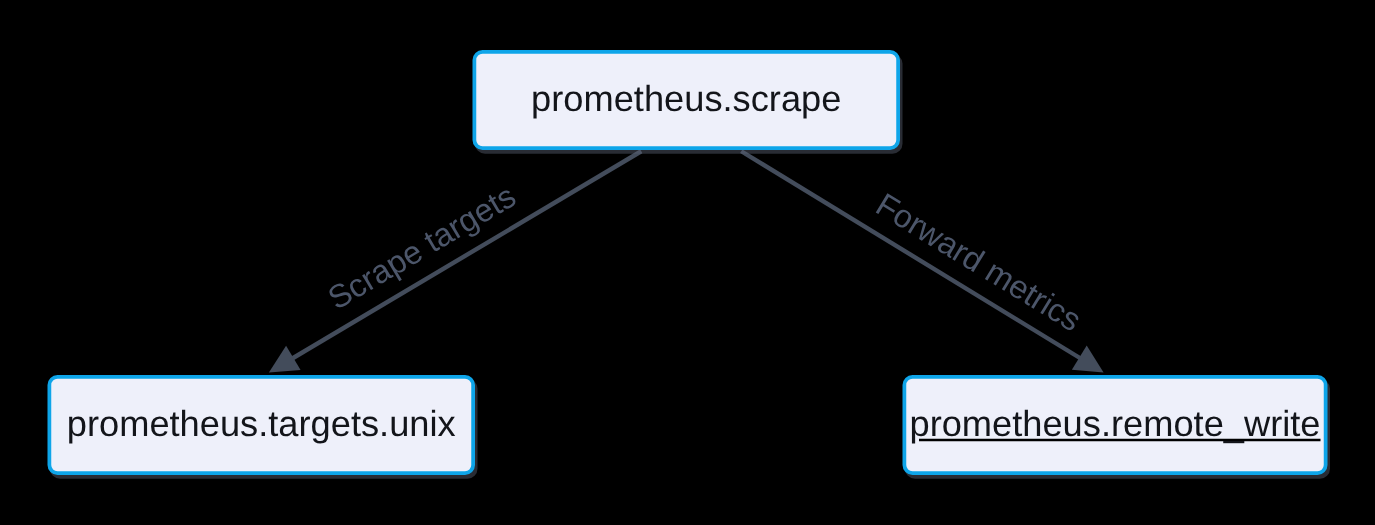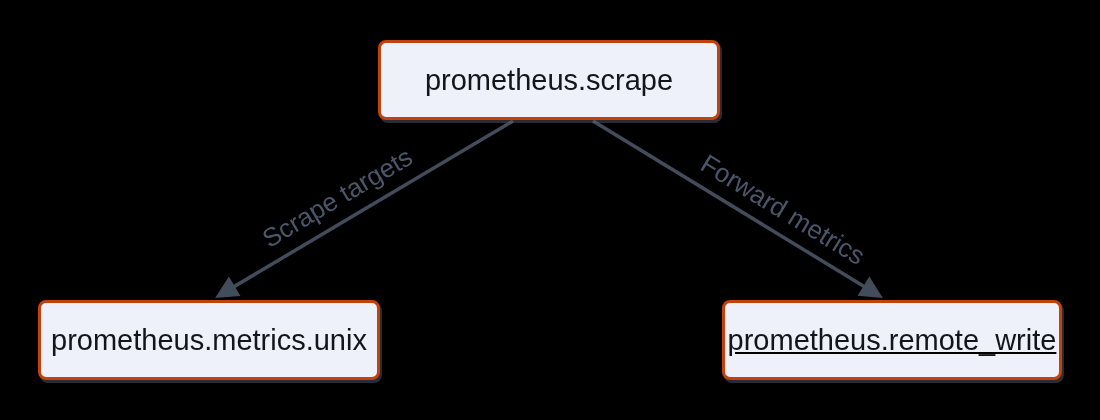--- a/index.html
+++ b/index.html
@@ -32,21 +32,21 @@
   .edge-label {
     fill: #4c566a;
     font-size: 26px;
     font-family: "Liberation Sans", "DejaVu Sans", sans-serif;
     text-anchor: middle;
   }
   .node {
     position: absolute;
     box-sizing: border-box;
     background: #eef0fa;
-    border: 3px solid #c2410c;
+    border: 3px solid #0ea5e9;
     border-radius: 8px;
     box-shadow: 2px 3px 0 rgba(90, 97, 115, 0.45);
     display: flex;
     align-items: center;
     justify-content: center;
   }
   .node-label {
     color: #13151a;
     font-size: 29px;
     white-space: nowrap;
@@ -76,20 +76,20 @@
       <line class="edge-line" x1="593" y1="121" x2="878" y2="295" marker-end="url(#arrowhead)"></line>
       <text class="edge-label" transform="translate(770,231) rotate(31.4)" y="-16">Forward metrics</text>
     </g>
   </svg>
 
   <div class="node node-scrape">
     <span class="node-label">prometheus.scrape</span>
   </div>
 
   <div class="node node-exporter">
-    <span class="node-label">prometheus.metrics.unix</span>
+    <span class="node-label">prometheus.targets.unix</span>
   </div>
 
   <div class="node node-remote-write">
     <span class="node-label">prometheus.remote_write</span>
   </div>
 
 </div>
 
 </body></html>

